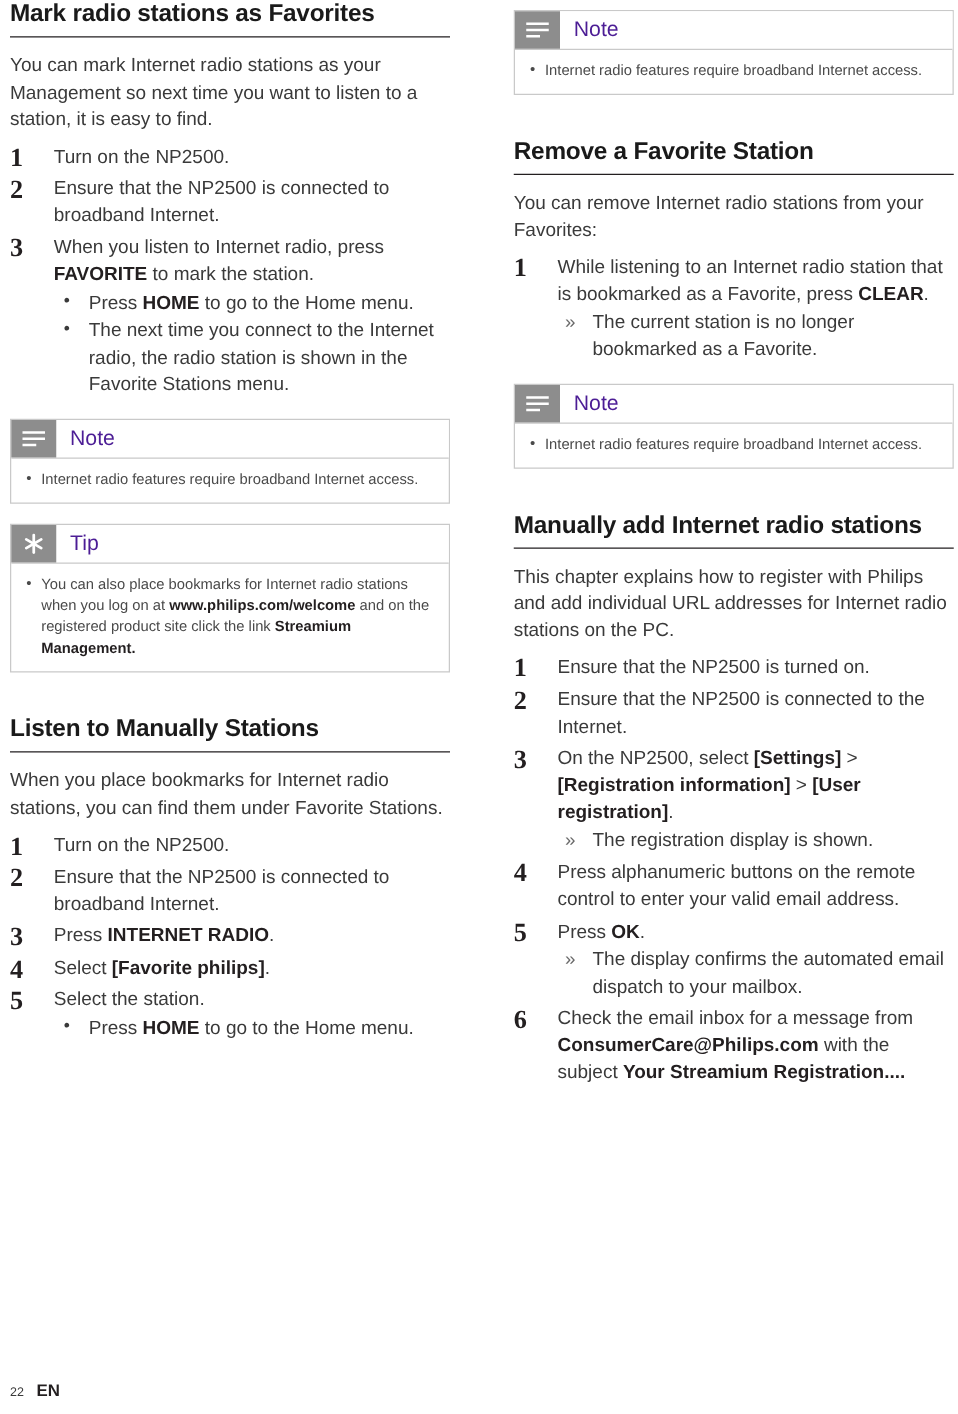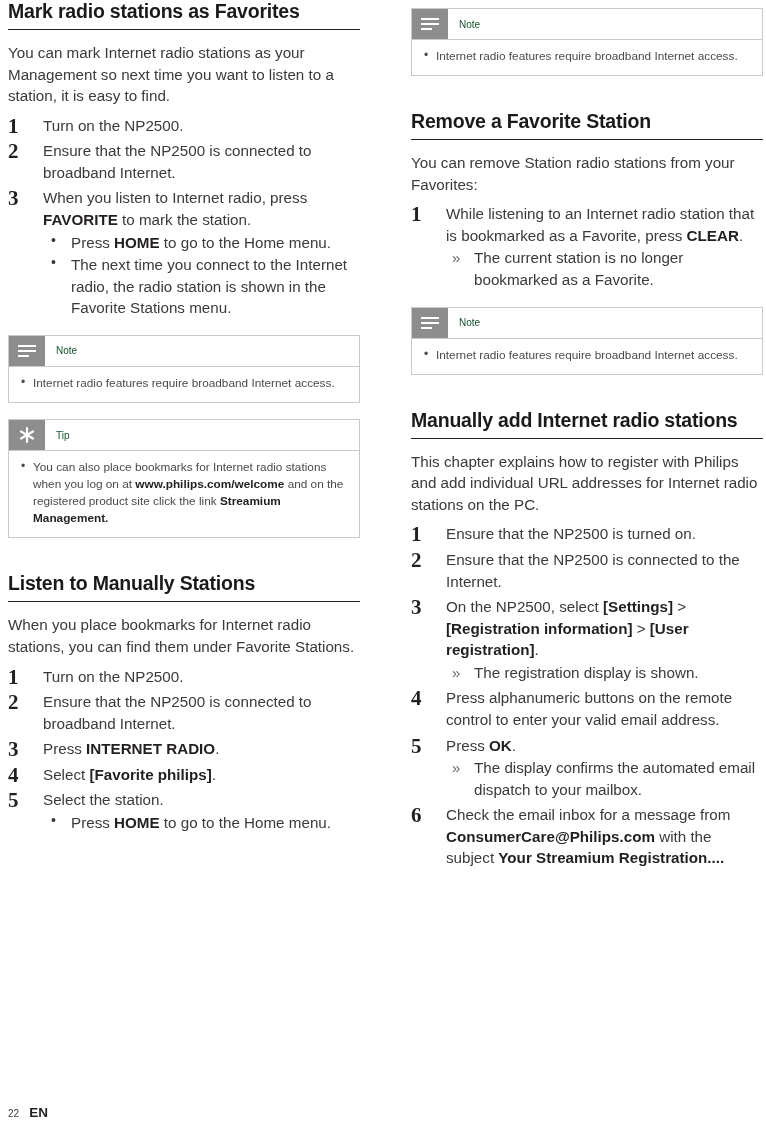--- a/index.html
+++ b/index.html
@@ -126,22 +126,22 @@
     width: 36px;
     height: 30px;
     background: #8d8d8d;
     display: flex;
     align-items: center;
     justify-content: center;
     flex: 0 0 36px;
   }
   .callout .cal-icon svg { display: block; }
   .callout .cal-title {
-    font-size: 10px;
-    color: #14532d;
+    font-size: 17px;
+    color: #4c1d95;
     padding-left: 11px;
   }
   .callout .cal-body {
     padding: 8px 10px 10px 10px;
   }
   .callout .cal-body ul {
     list-style: none;
     margin: 0;
     padding: 0;
   }
@@ -296,21 +296,21 @@
       <div class="cal-body">
         <ul>
           <li>Internet radio features require broadband Internet access.</li>
         </ul>
       </div>
     </div>
 
     <div class="spacer-lg"></div>
 
     <h2 class="section-title">Remove a Favorite Station</h2>
-    <p class="para">You can remove Station radio stations from your Favorites:</p>
+    <p class="para">You can remove Internet radio stations from your Favorites:</p>
 
     <ol class="steps">
       <li>
         <span class="num">1</span>
         <span>While listening to an Internet radio station that is bookmarked as a Favorite, press <b>CLEAR</b>.</span>
         <ul class="arrows">
           <li>The current station is no longer bookmarked as a Favorite.</li>
         </ul>
       </li>
     </ol>

